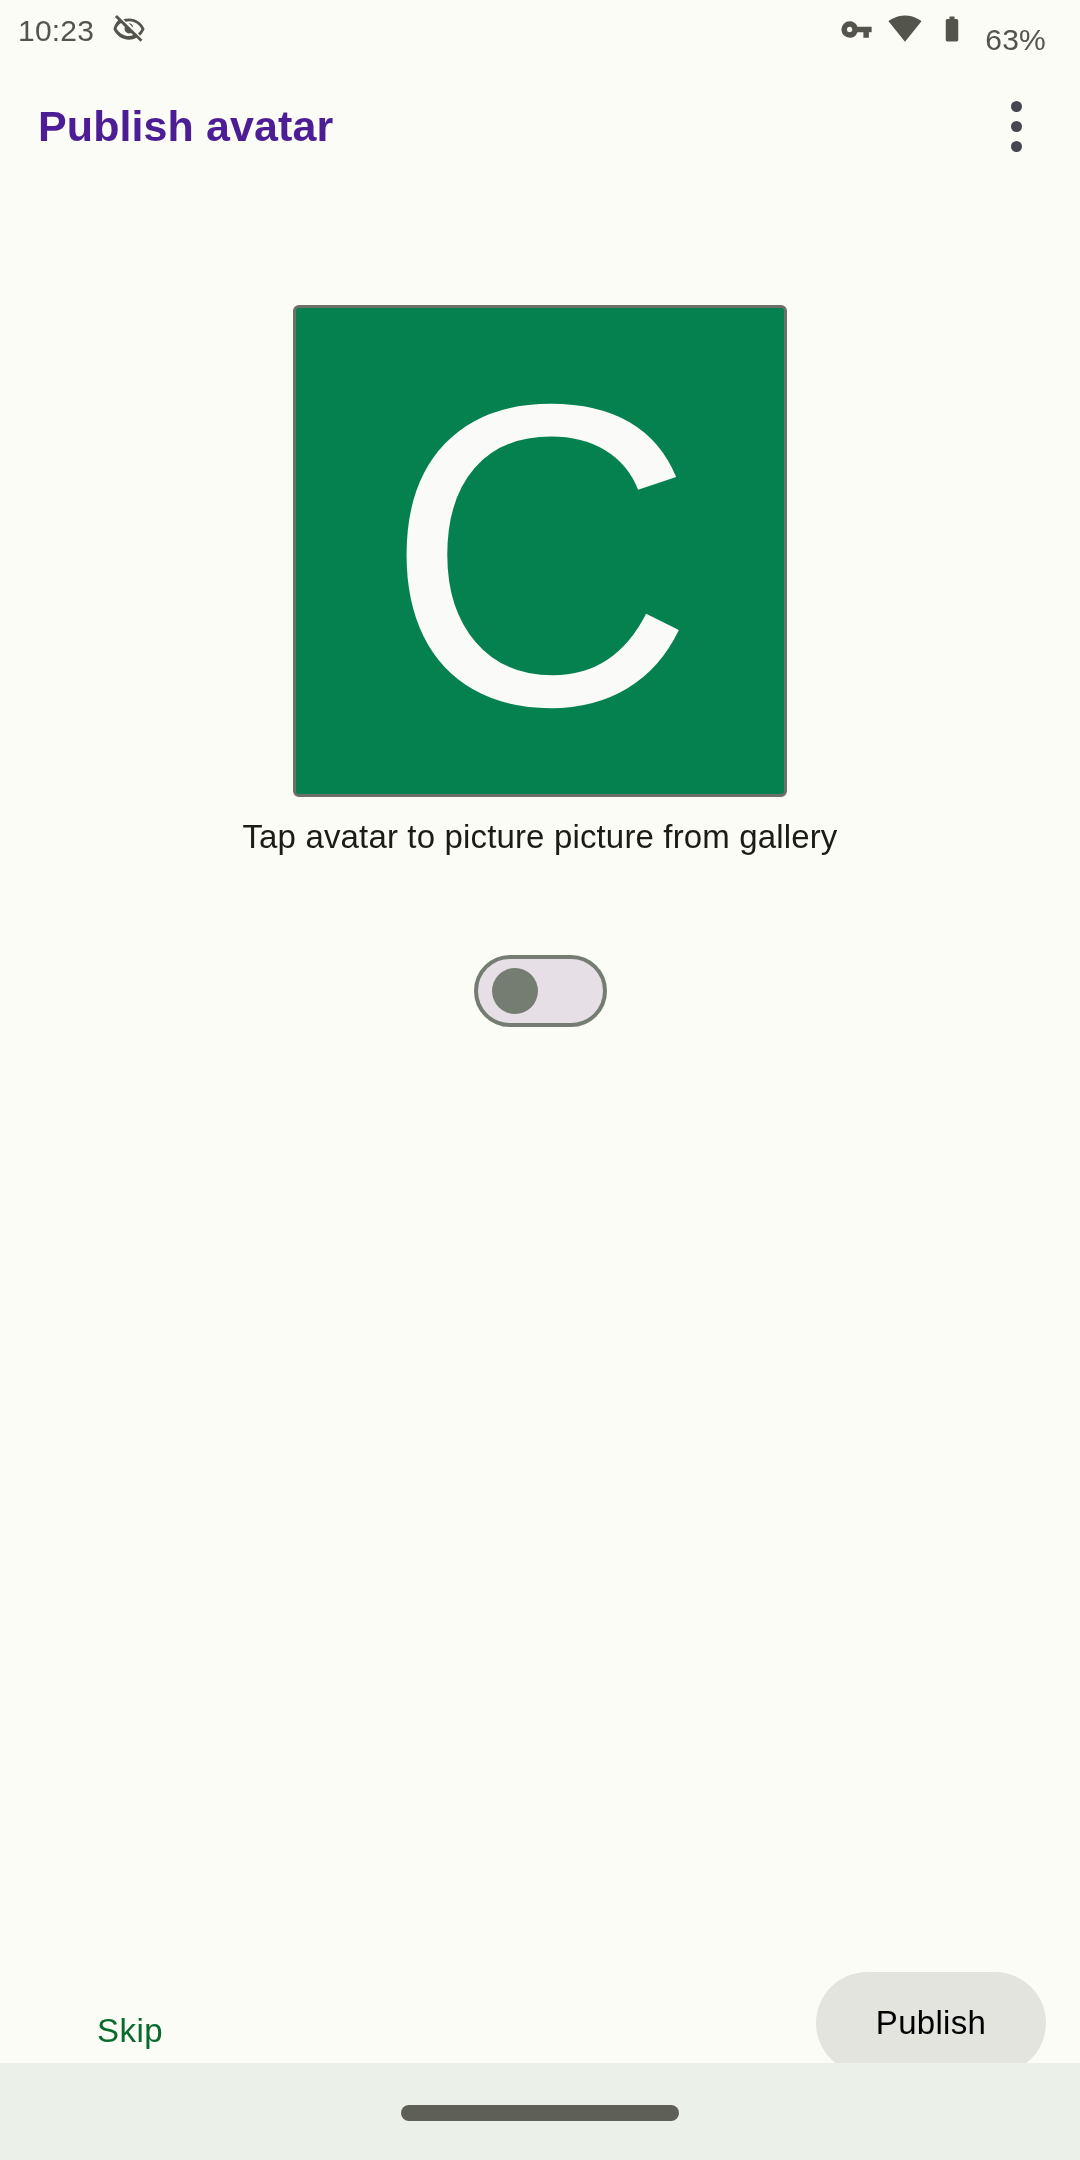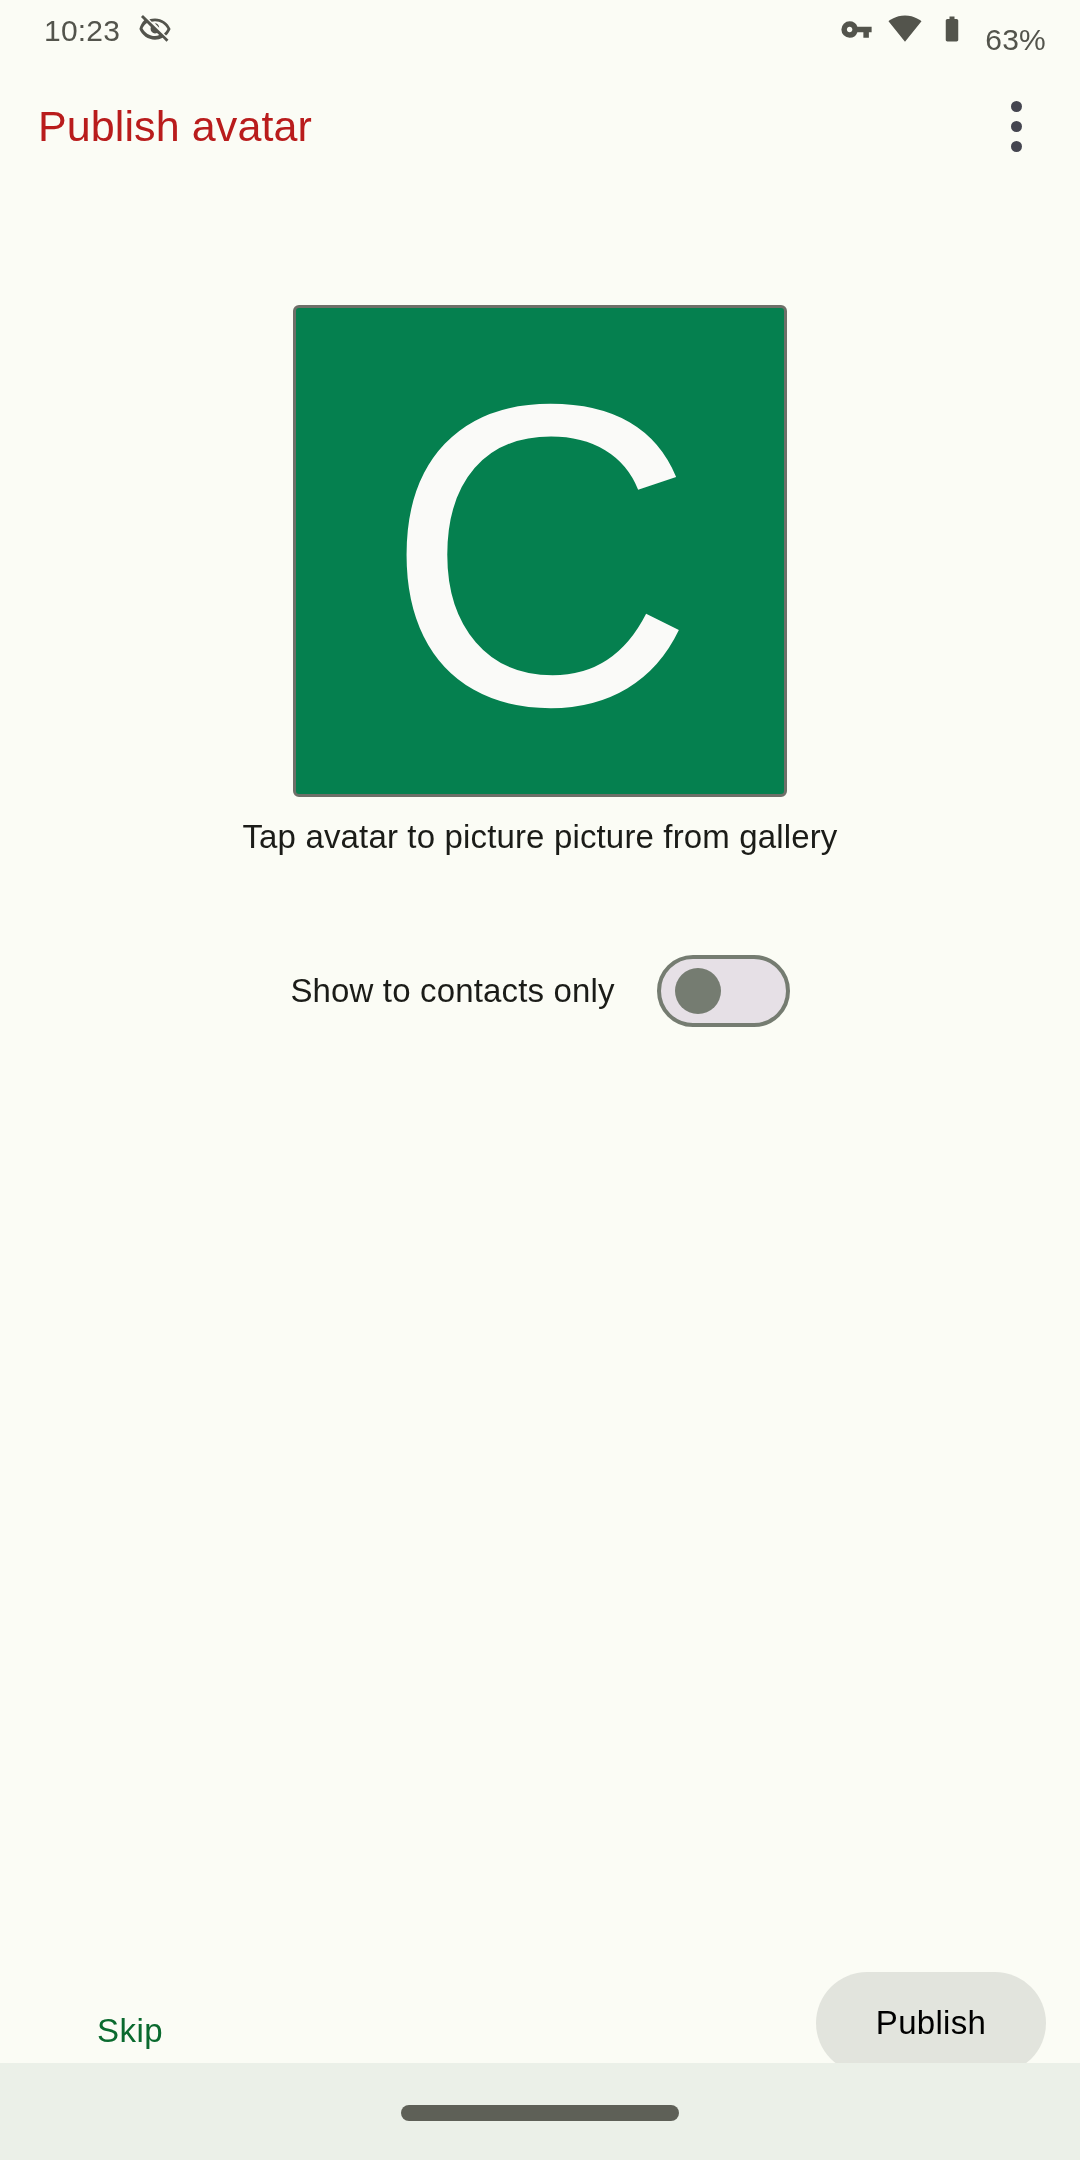--- a/index.html
+++ b/index.html
@@ -18,21 +18,21 @@
 
   
   .status-bar {
     position: absolute;
     top: 0; left: 0;
     width: 1080px;
     height: 62px;
     display: flex;
     align-items: center;
     justify-content: space-between;
-    padding: 0 34px 0 44px;
+    padding: 0 34px 0 18px;
     background: #FBFCF5;
   }
   .status-left {
     display: flex;
     align-items: center;
     gap: 18px;
   }
   .status-clock {
     font-size: 30px;
     color: #53544C;
@@ -61,22 +61,22 @@
     width: 1080px;
     height: 128px;
     display: flex;
     align-items: center;
     background: #FBFCF5;
   }
   .app-title {
     position: absolute;
     left: 38px;
     font-size: 43px;
-    color: #b91c1c;
-    font-weight: 400;
+    color: #4c1d95;
+    font-weight: 700;
     letter-spacing: 0.1px;
     white-space: nowrap;
   }
   .overflow-menu {
     position: absolute;
     right: 28px;
     width: 72px;
     height: 72px;
     display: flex;
     flex-direction: column;
@@ -271,21 +271,20 @@
 
 <div class="avatar-wrap">
   <div class="avatar-tile">
     <span class="avatar-letter">C</span>
   </div>
 </div>
 
 <div class="avatar-caption">Tap avatar to picture picture from gallery</div>
 
 <div class="switch-row">
-  <span class="switch-label">Show to contacts only</span>
   <div class="m3-switch" role="switch" aria-checked="false">
     <span class="thumb"></span>
   </div>
 </div>
 
 <button class="skip-button">Skip</button>
 <button class="publish-button" disabled="">Publish</button>
 
 <div class="nav-bar">
   <div class="nav-handle"></div>

